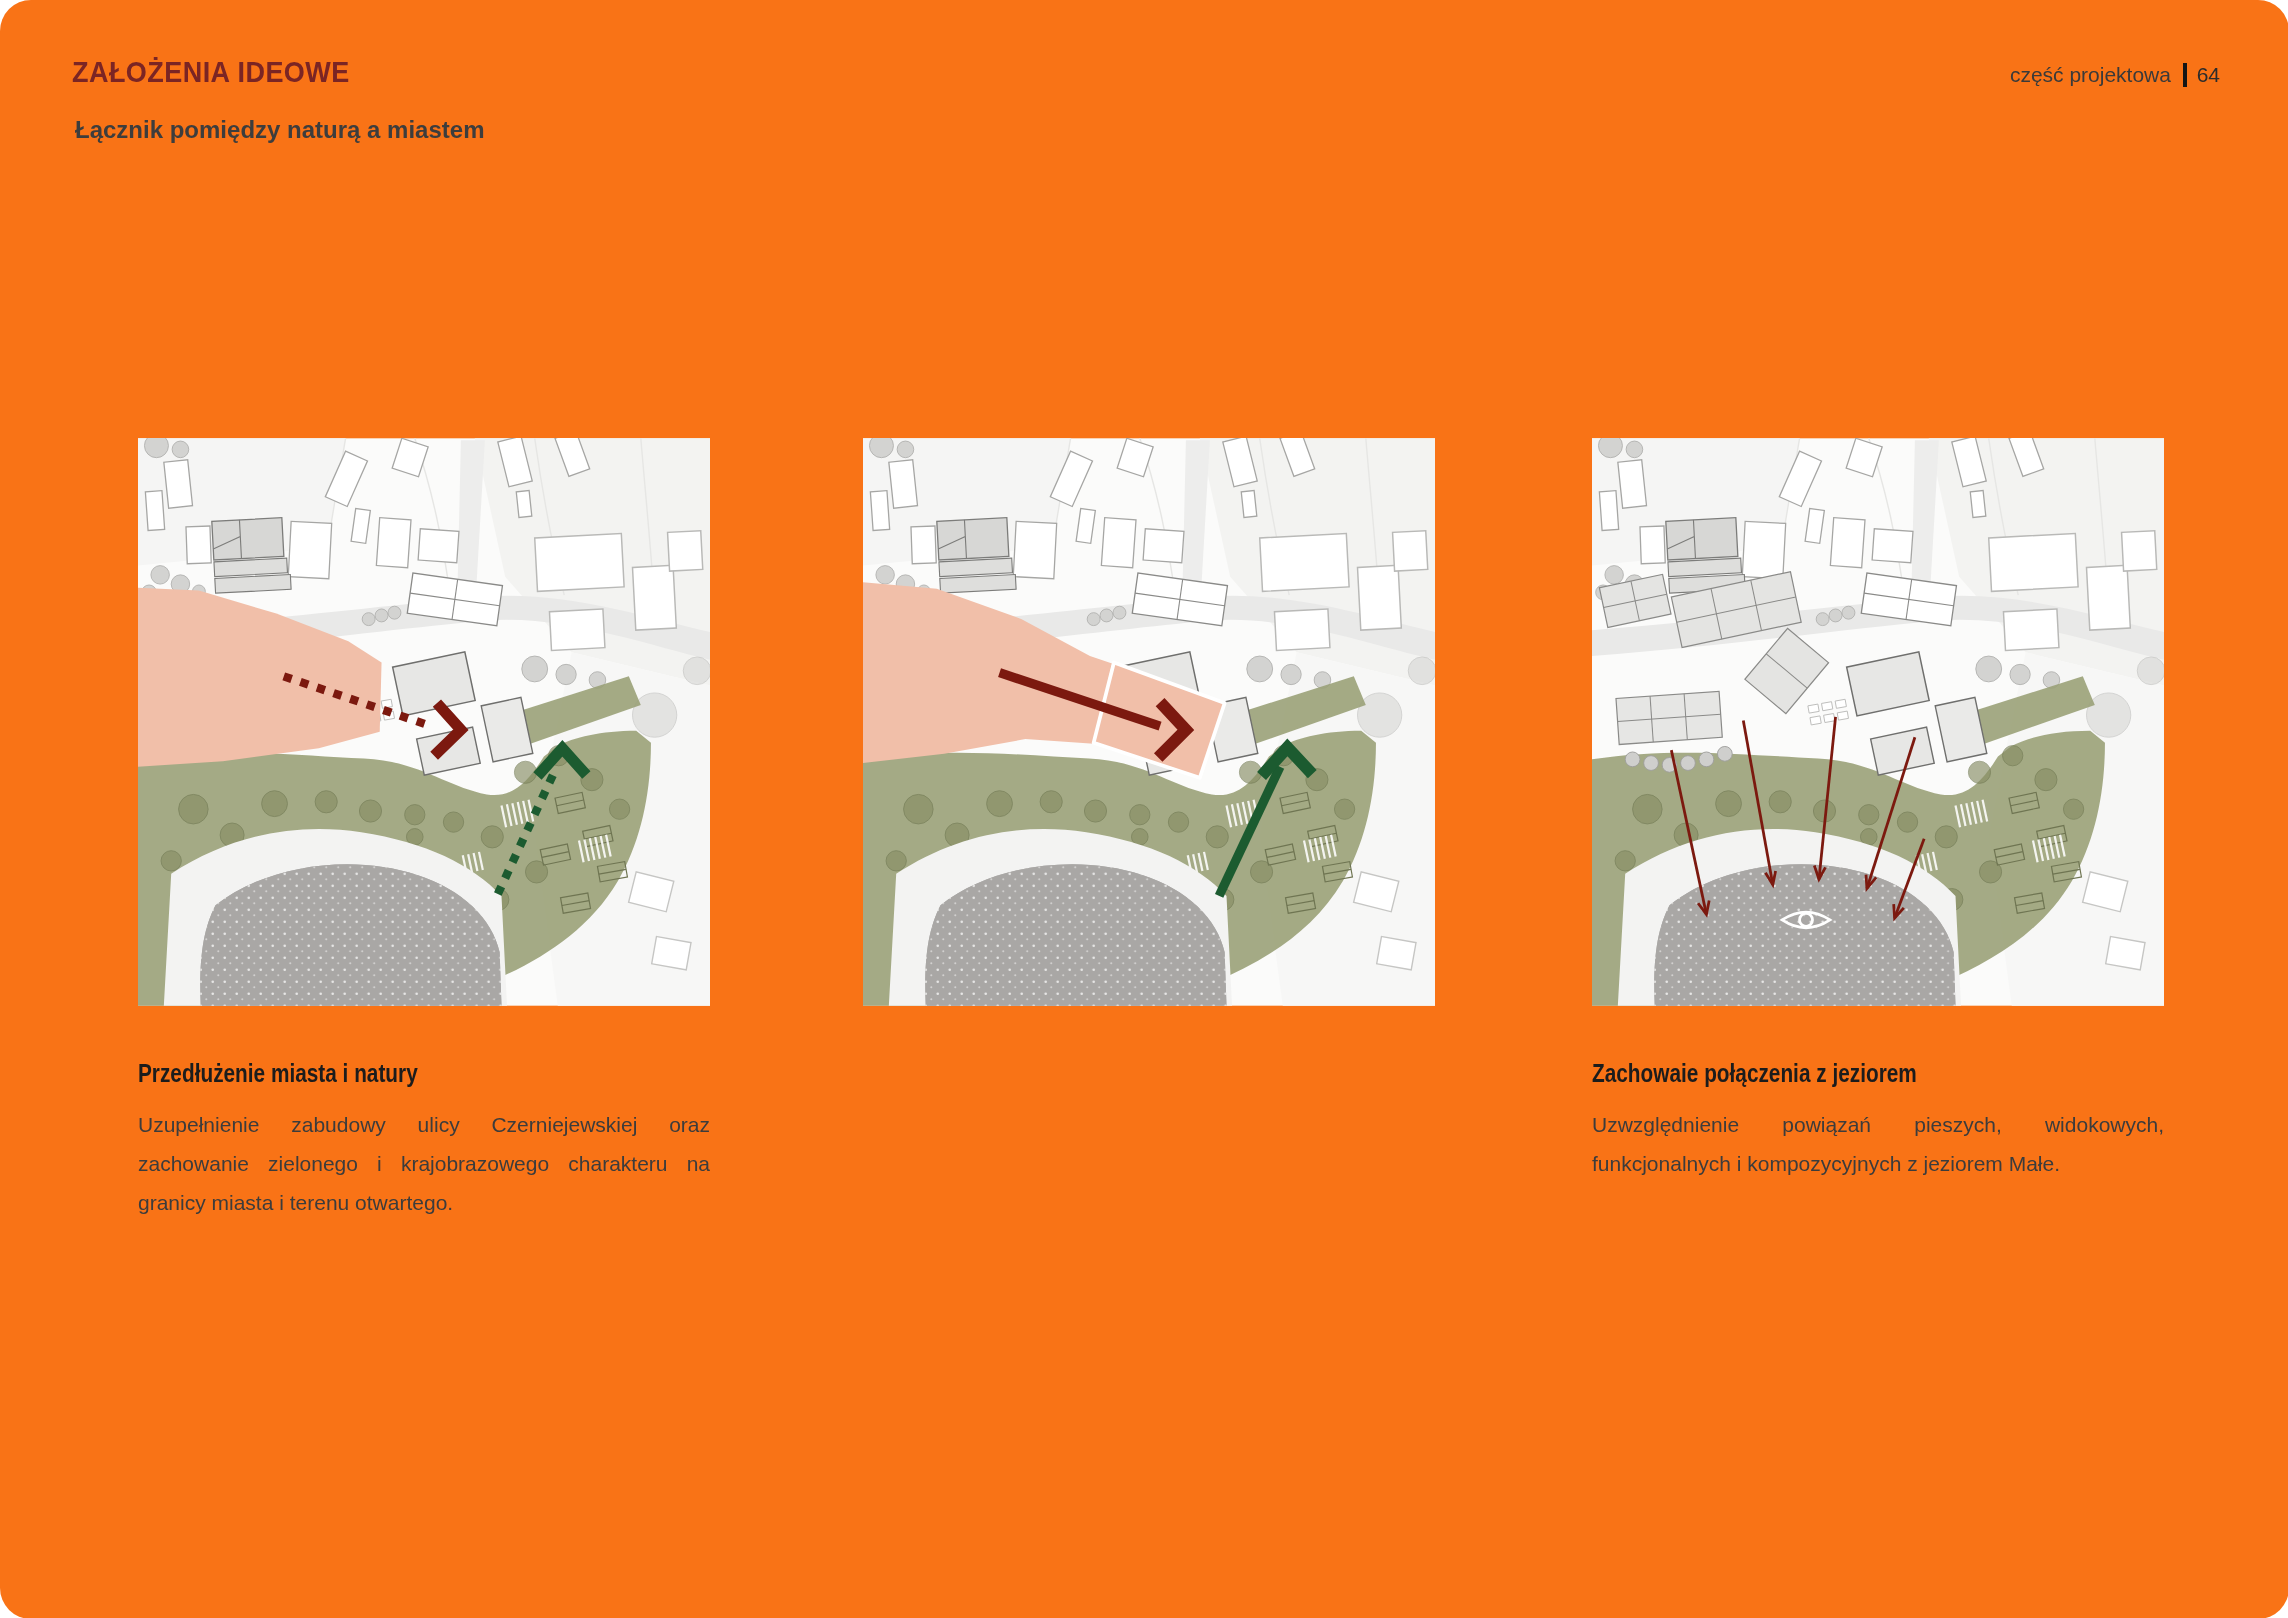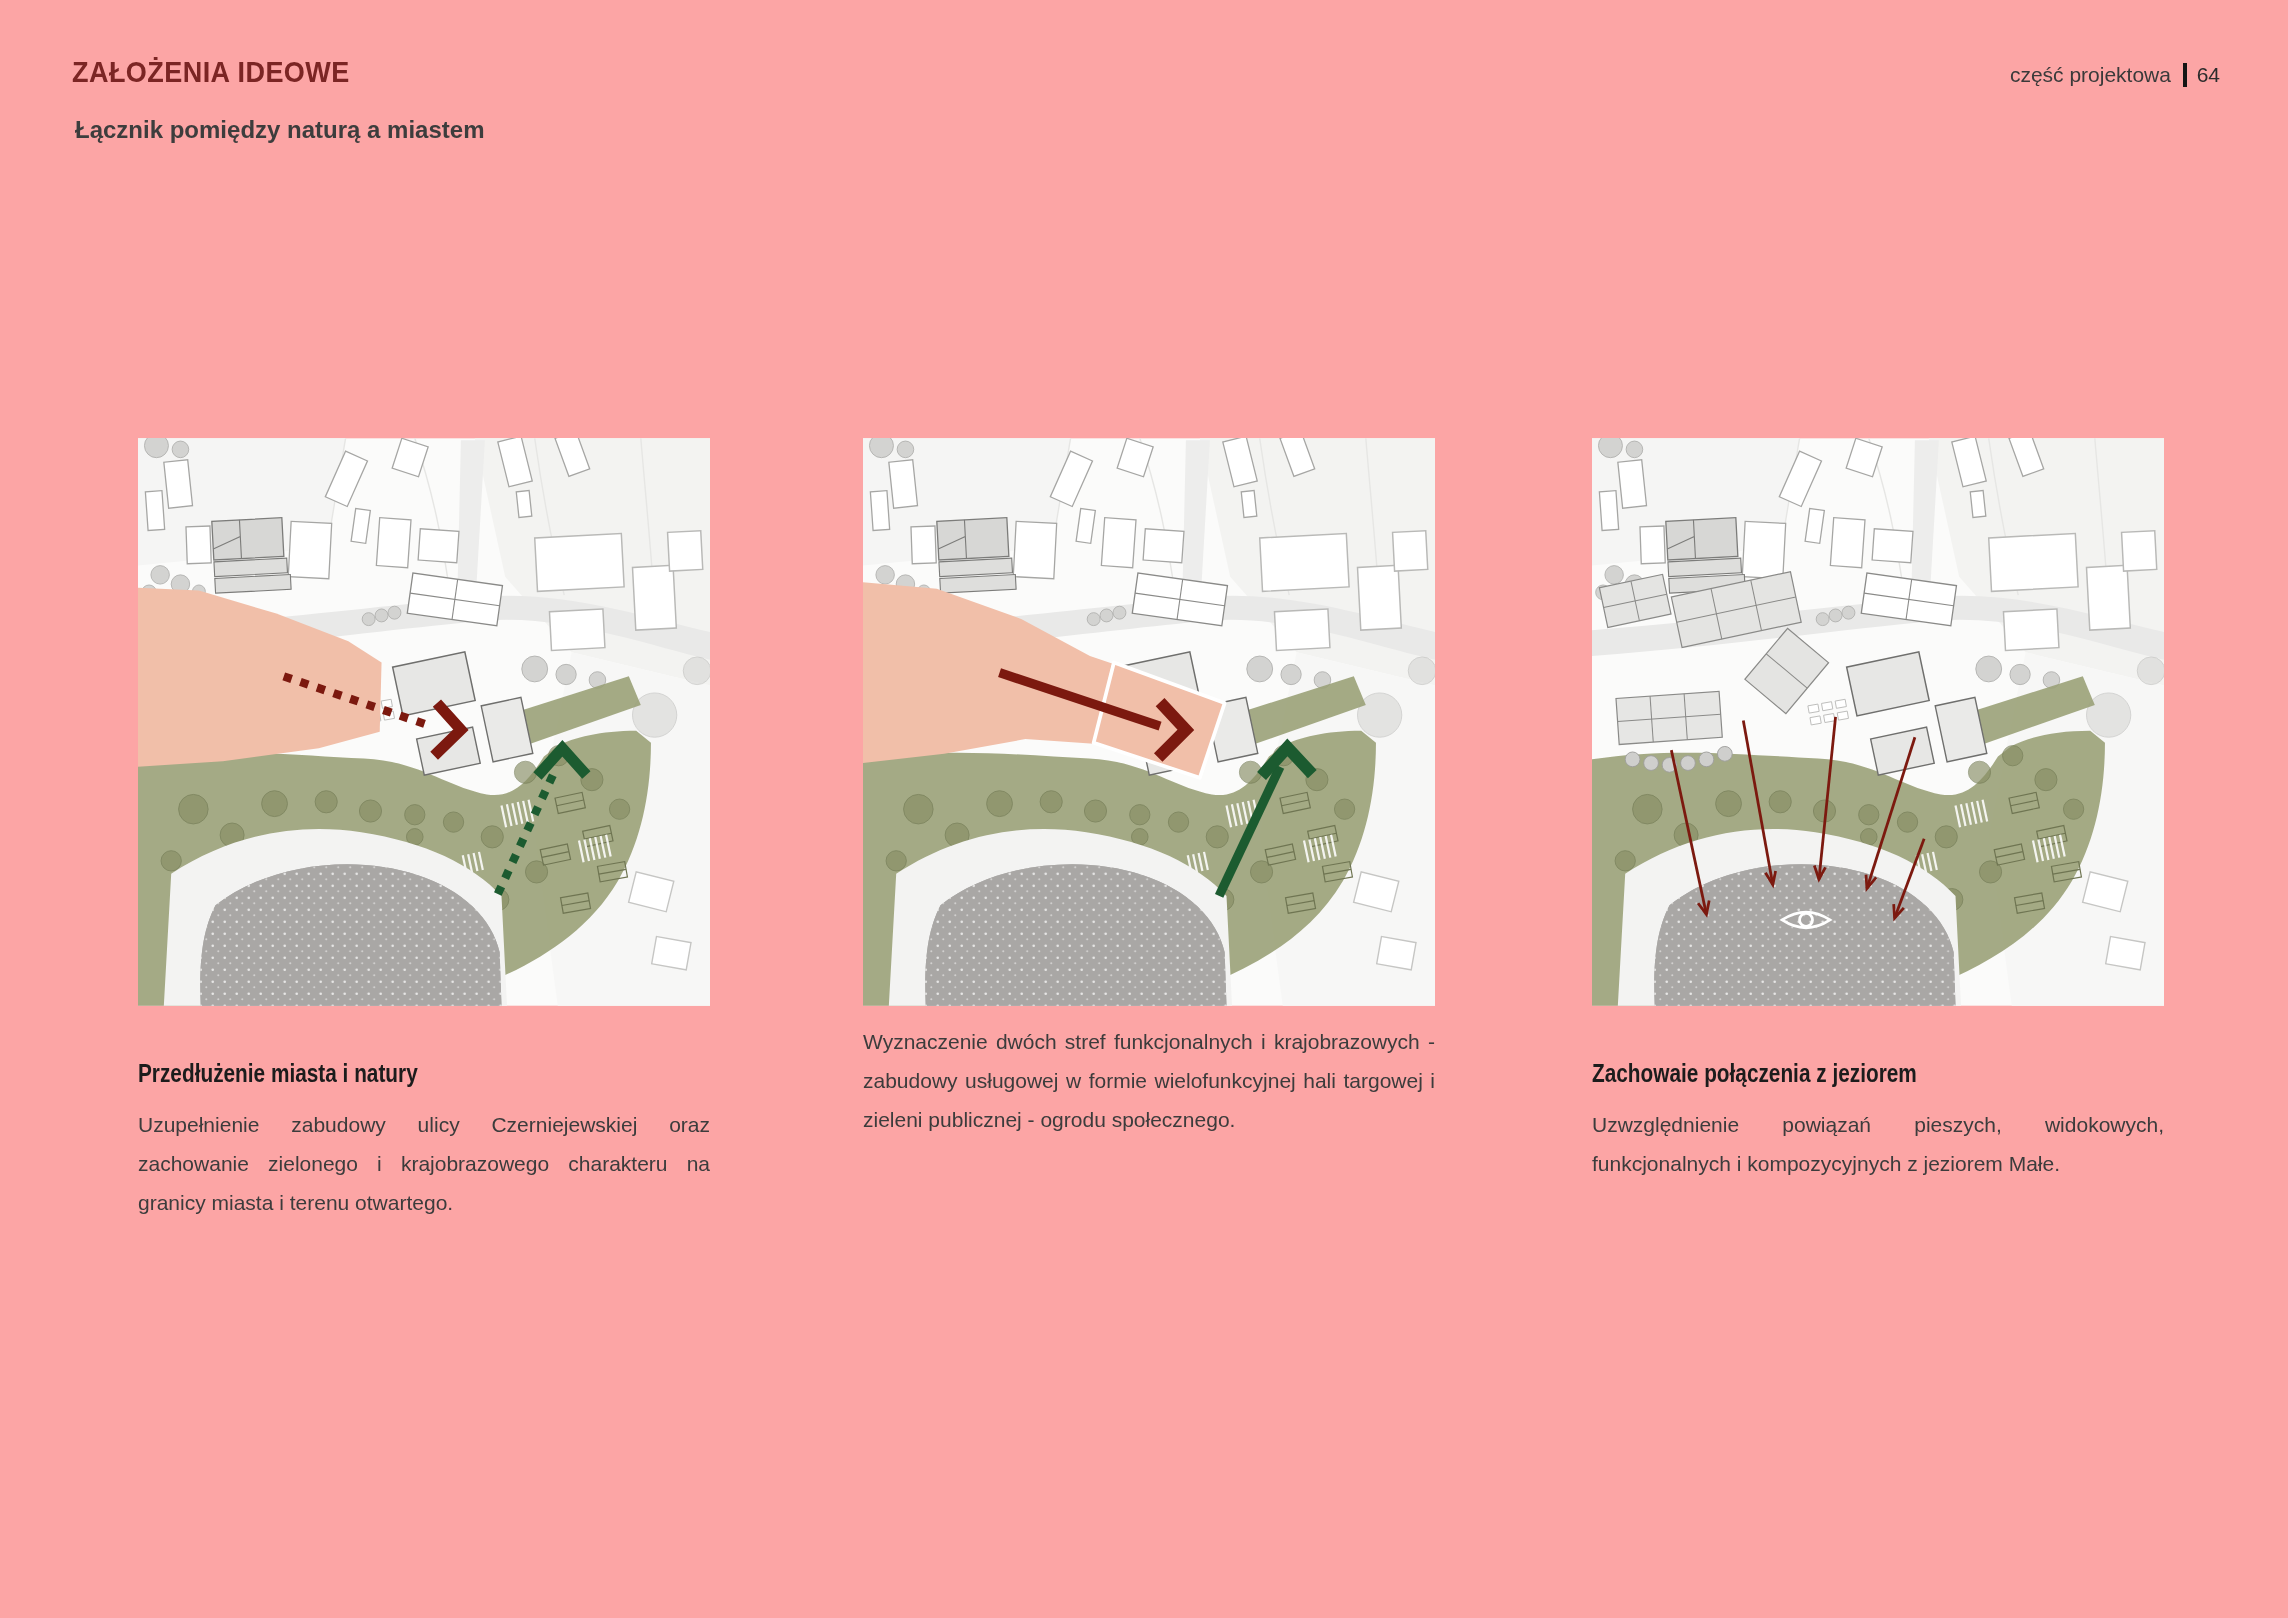--- a/index.html
+++ b/index.html
@@ -7,22 +7,22 @@
     --arrow-red:#7c190f;
     --arrow-green:#1c5b30;
     --zone-pink:#f1bfa9;
     --zone-green:#9aa178;
     --lake-gray:#a9a7a5;
     --text-dark:#1c1c1c;
     --text-body:#3c3c3c;
   }
   html,body{margin:0;padding:0;background:#ffffff;}
   .page{
-    position:relative;width:2289px;height:1619px;background:#fca5a5;
-    font-family:"Liberation Sans",sans-serif;overflow:hidden;
+    position:relative;width:2289px;height:1619px;background:#f97316;
+    font-family:"Liberation Sans",sans-serif;overflow:hidden;border-radius:31px;
   }
   .page-title{
     position:absolute;left:72px;top:55px;margin:0;
     font-size:30px;font-weight:bold;color:var(--accent-maroon);
     letter-spacing:0.5px;white-space:nowrap;
   }
   .page-title .squeeze{display:inline-block;transform:scaleX(.9);transform-origin:left center;}
   .page-subtitle{
     position:absolute;left:72px;top:113px;margin:3px;
     font-size:24px;font-weight:bold;color:#3d3d3d;white-space:nowrap;
@@ -278,21 +278,20 @@
           <g stroke="var(--arrow-red)" fill="none">
             <line x1="148" y1="254" x2="322" y2="312" stroke-width="10"></line>
             <polyline points="322,286 350,316 320,346" stroke-width="13"></polyline>
           </g>
           <g stroke="var(--arrow-green)" fill="none">
             <line x1="386" y1="496" x2="452" y2="356" stroke-width="10"></line>
             <polyline points="432,366 460,335 487,364" stroke-width="13"></polyline>
           </g>
         </svg>
       </div>
-      <p class="panel-body">Wyznaczenie dwóch stref funkcjonalnych i krajobrazowych - zabudowy usługowej w formie wielofunkcyjnej hali targowej i zieleni publicznej - ogrodu społecznego.</p>
     </section>
 
     <section class="panel p3">
       <div class="map-figure">
         <svg viewBox="0 0 620 615">
           <use href="#basemap"></use>
           <g>
             <g transform="translate(8,162) rotate(-12)">
               <rect width="70" height="44" fill="#e4e4e2" stroke="#8a8a88" stroke-width="1.3"></rect>
               <line x1="35" y1="0" x2="35" y2="44" stroke="#8a8a88" stroke-width="1.1"></line>

